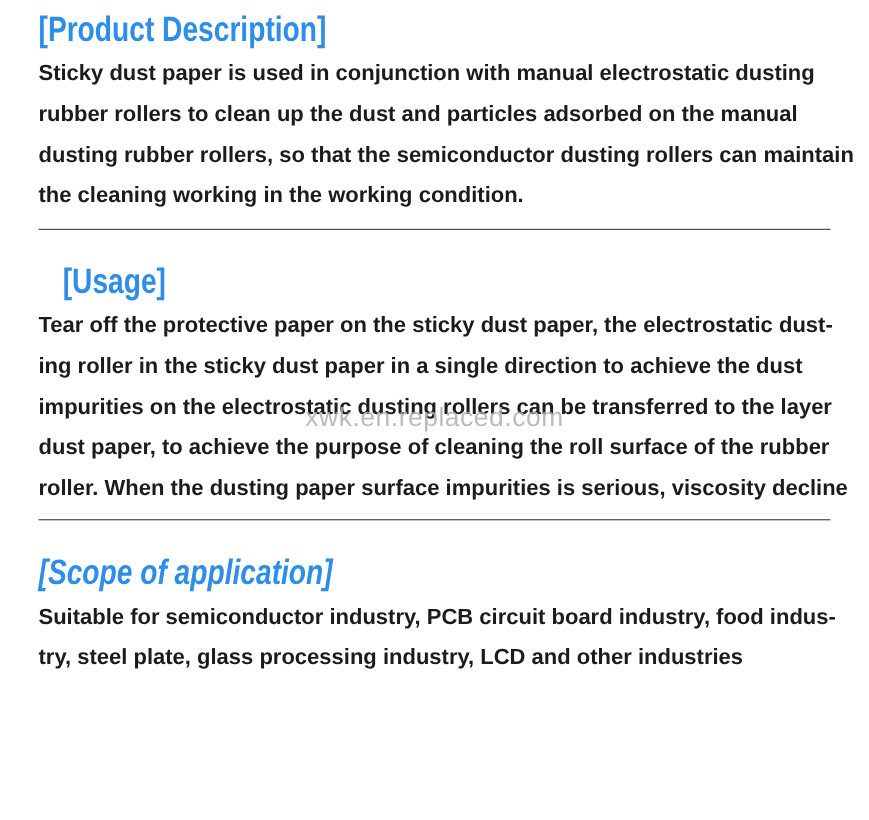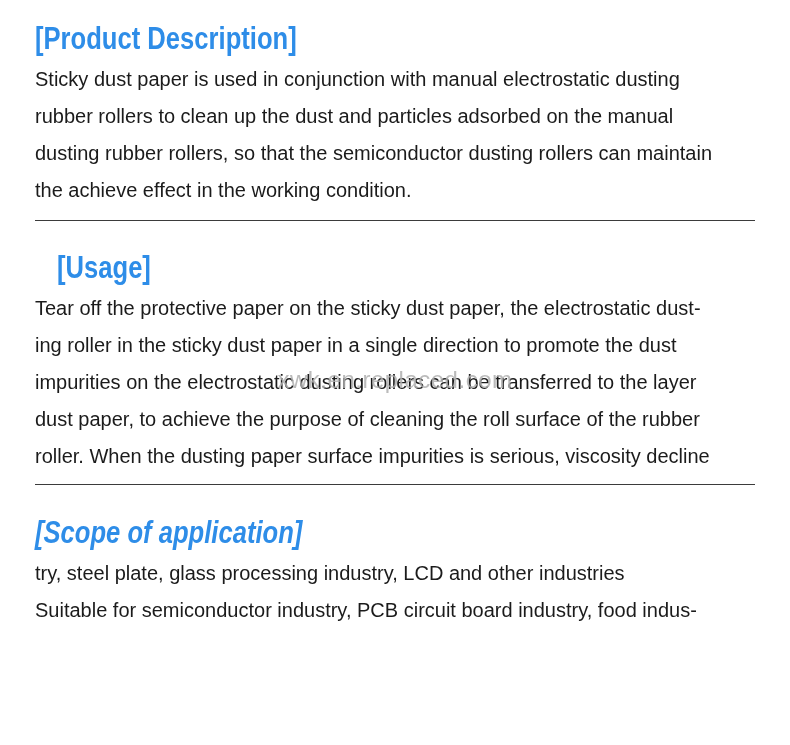--- a/index.html
+++ b/index.html
@@ -27,36 +27,36 @@
     white-space:nowrap;
   }
   .heading-inner{
     display:inline-block;
     transform:scaleX(0.8);
     transform-origin:0 50%;
     font-weight:bold;
     letter-spacing:0px;
     color:var(--heading);
   }
-  .para{margin-top:7px;}
+  .para{margin-top:7px;font-weight:bold;}
   .text-line{
     font-size:20px;
     line-height:37px;
     color:var(--body);
     white-space:nowrap;
   }
   .divider{
     margin:0;
     border:none;
     border-top:1px solid var(--divider);
     height:0;
   }
   .divider-1{margin-top:11px;}
   .divider-2{margin-top:9px;}
-  .heading-1{margin-top:22px;}
+  .heading-1{margin-top:10px;}
   .heading-2{margin-top:30px;margin-left:22px;}
   .heading-3{margin-top:31px;font-style:italic;}
   .watermark{
     position:absolute;
     left:0;
     right:0;
     top:366px;
     text-align:center;
     font-size:24px;
     letter-spacing:0.5px;
@@ -74,44 +74,44 @@
   <div class="watermark">xwk.en.replaced.com</div>
 
   <section>
     <h2 class="section-heading heading-1">
       <span class="heading-inner">[Product Description]</span>
     </h2>
     <div class="para">
         <div class="text-line">Sticky dust paper is used in conjunction with manual electrostatic dusting</div>
         <div class="text-line">rubber rollers to clean up the dust and particles adsorbed on the manual</div>
         <div class="text-line">dusting rubber rollers, so that the semiconductor dusting rollers can maintain</div>
-        <div class="text-line">the achieve effect in the working condition.</div>
+        <div class="text-line">the cleaning working in the working condition.</div>
       </div>
   </section>
 
   <hr class="divider divider-1">
 
   <section>
     <h2 class="section-heading heading-2">
       <span class="heading-inner">[Usage]</span>
     </h2>
     <div class="para">
         <div class="text-line">Tear off the protective paper on the sticky dust paper, the electrostatic dust-</div>
-        <div class="text-line">ing roller in the sticky dust paper in a single direction to promote the dust</div>
+        <div class="text-line">ing roller in the sticky dust paper in a single direction to achieve the dust</div>
         <div class="text-line">impurities on the electrostatic dusting rollers can be transferred to the layer</div>
         <div class="text-line">dust paper, to achieve the purpose of cleaning the roll surface of the rubber</div>
         <div class="text-line">roller. When the dusting paper surface impurities is serious, viscosity decline</div>
       </div>
   </section>
 
   <hr class="divider divider-2">
 
   <section>
     <h2 class="section-heading heading-3">
       <span class="heading-inner">[Scope of application]</span>
     </h2>
     <div class="para">
+        <div class="text-line">Suitable for semiconductor industry, PCB circuit board industry, food indus-</div>
         <div class="text-line">try, steel plate, glass processing industry, LCD and other industries</div>
-        <div class="text-line">Suitable for semiconductor industry, PCB circuit board industry, food indus-</div>
       </div>
   </section>
 
 </div>
 
 </body></html>

